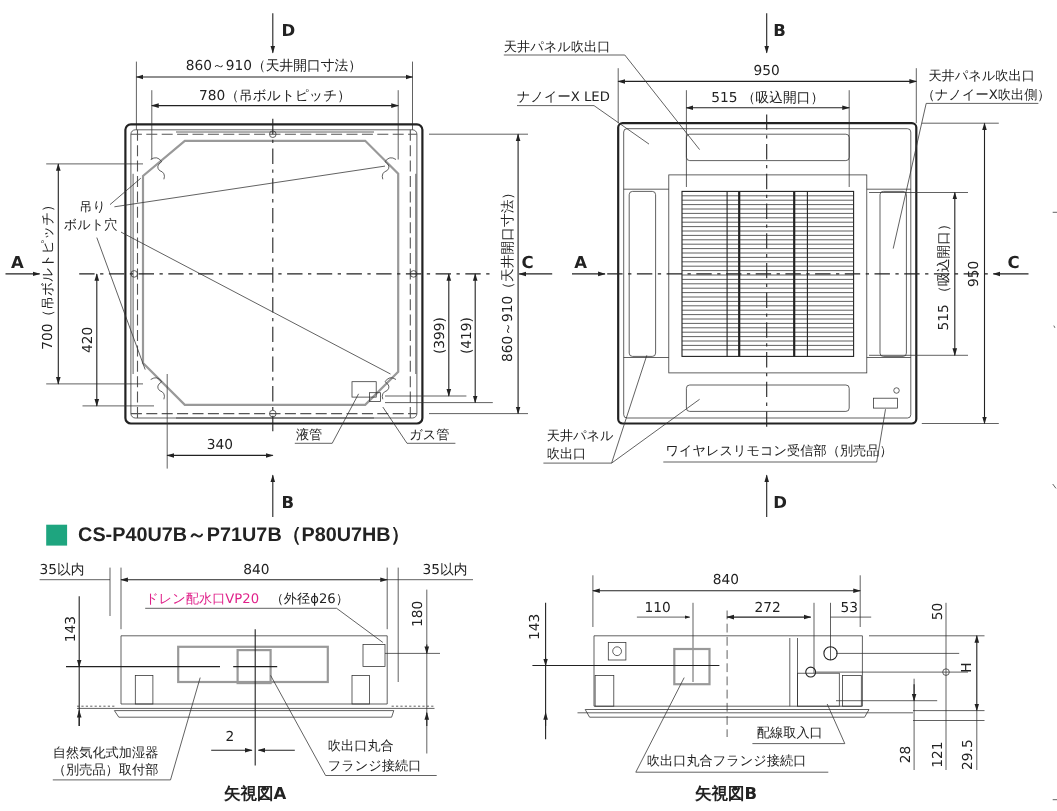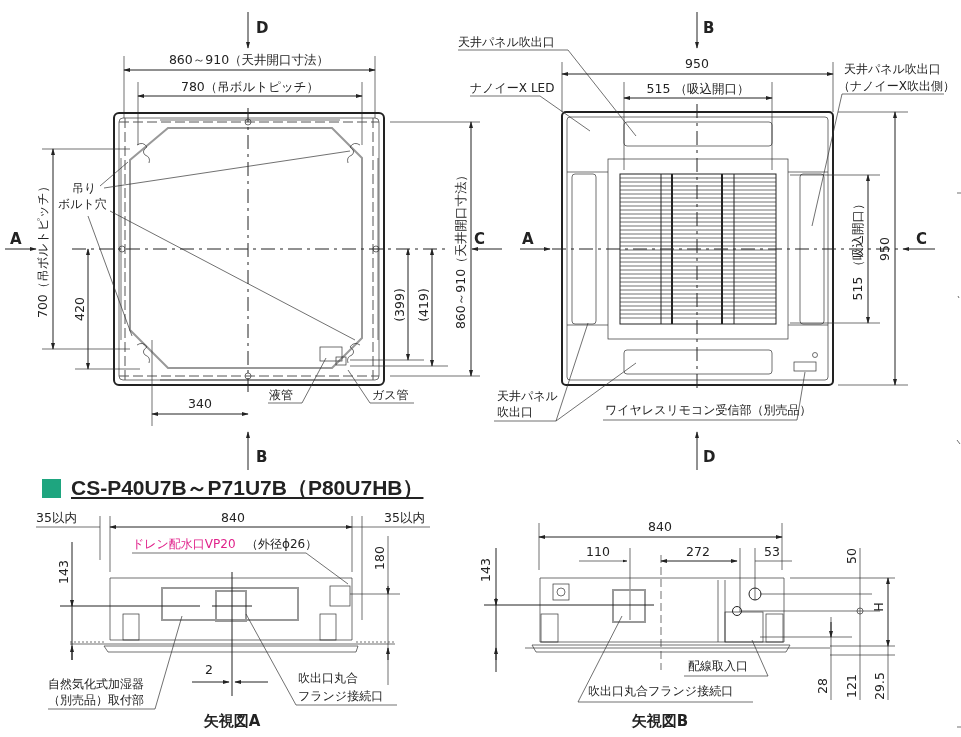--- a/index.html
+++ b/index.html
@@ -9,21 +9,21 @@
   .lbl{font-size:12px;}
   .dim{font-size:12.5px;}
   .big{font-size:15px;font-weight:bold;}
   .mag{fill:#e0218a;}
   .ln{stroke:#222;stroke-width:1;fill:none;}
   .thin{stroke:#333;stroke-width:0.7;fill:none;}
   .thick{stroke:#222;stroke-width:2;fill:none;}
   .grey{stroke:#999;stroke-width:2;fill:none;}
   .dash{stroke:#222;stroke-width:1;fill:none;stroke-dasharray:14 5 3 5;}
   .dash2{stroke:#555;stroke-width:1;fill:none;stroke-dasharray:10 4;}
-  .title{position:absolute;left:42px;top:474px;display:flex;align-items:center;font-family:"Liberation Sans",sans-serif;font-weight:bold;font-size:21px;color:#222;text-decoration:underline;}
+  .title{position:absolute;left:42px;top:474px;display:flex;align-items:center;font-family:"Liberation Sans",sans-serif;font-weight:bold;font-size:18px;color:#222;}
   .title .sq{width:19px;height:19px;background:#1ea57f;margin-right:10px;}
 </style>
 </head>
 <body>
 
 <div class="title">
   <div class="sq"></div>
   <span>CS-P40U7B～P71U7B（P80U7HB）</span>
 </div>
 

